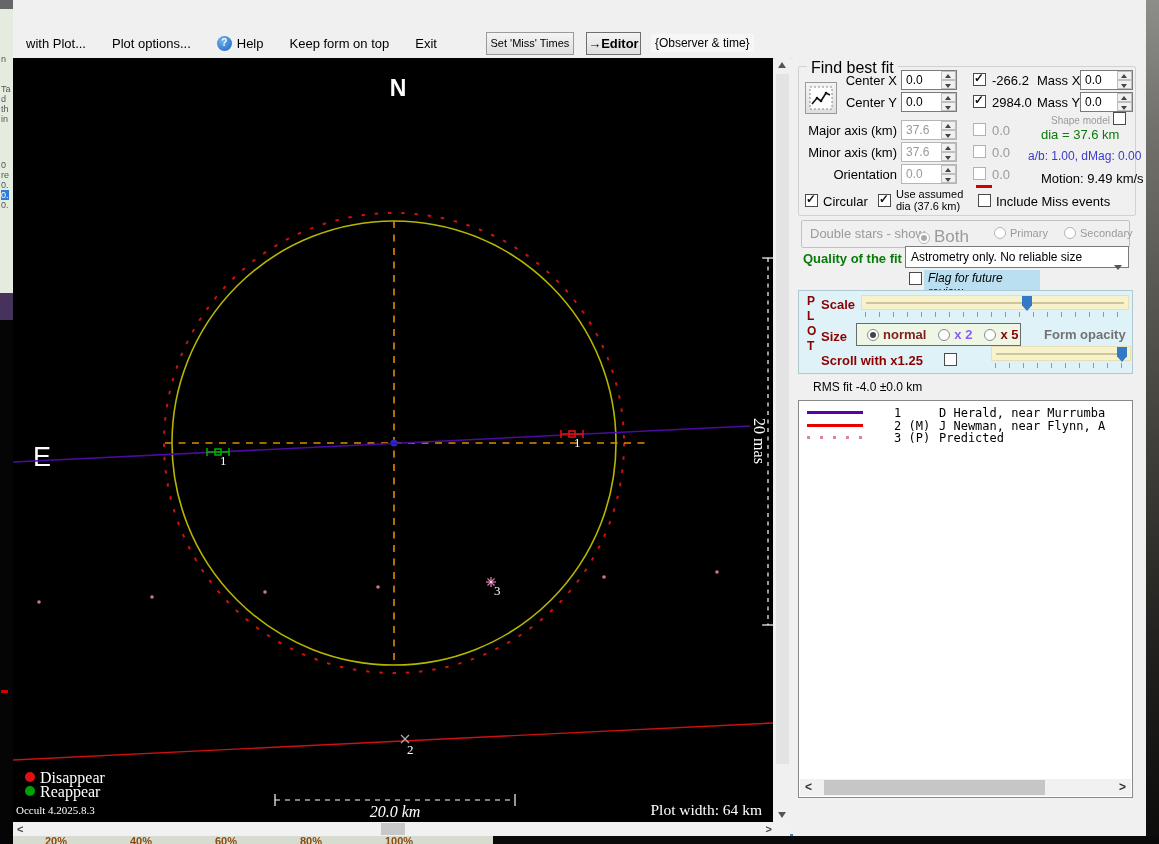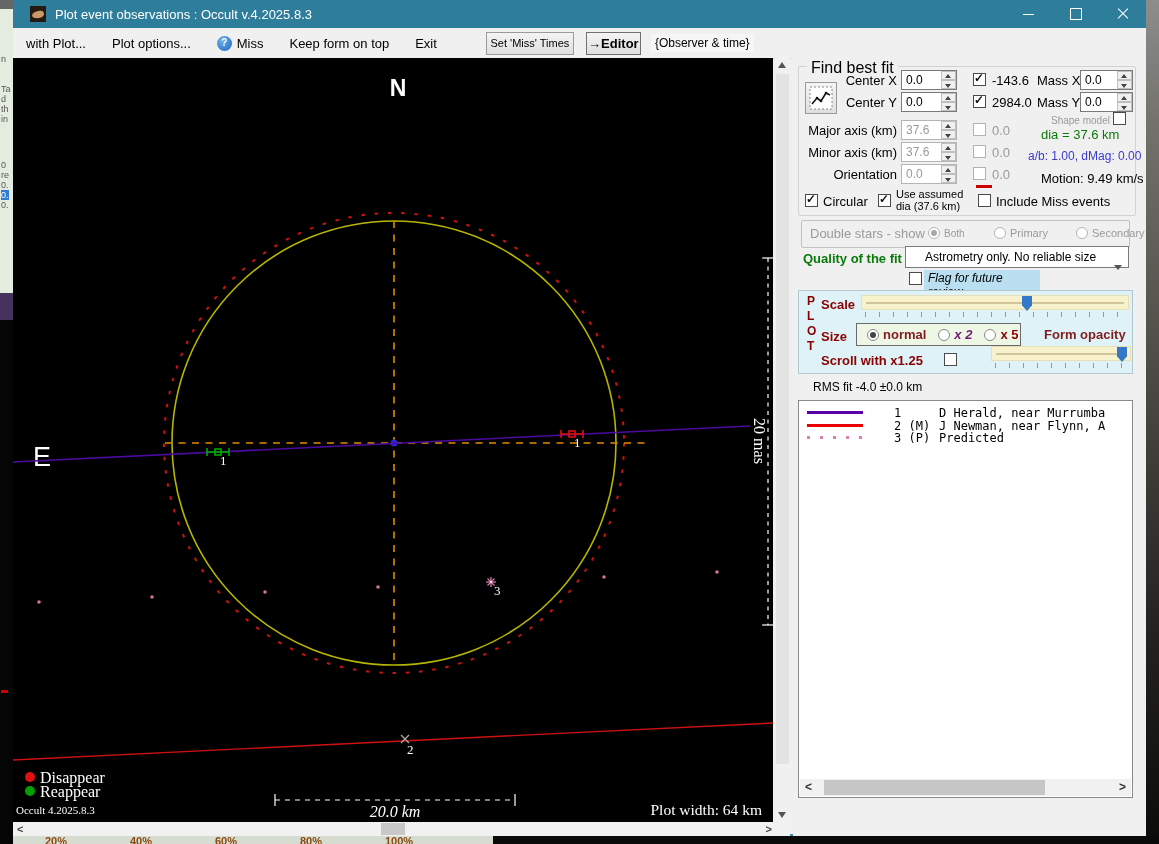--- a/index.html
+++ b/index.html
@@ -142,44 +142,27 @@
     <span style="left:32px">20%</span>
     <span style="left:117px">40%</span>
     <span style="left:202px">60%</span>
     <span style="left:287px">80%</span>
     <span style="left:372px">100%</span>
   </div>
   <div class="abs bottom-strip-right"></div>
 
   <div class="abs win">
 
-    <div class="titlebar">
-      <div class="appicon">
-          <i></i>
-        </div>
-      <span class="title-text">Plot event observations : Occult v.4.2025.8.3</span>
-      <div class="wbtns">
-        <div class="wbtn">
-            <div class="glyph-min"></div>
-          </div>
-        <div class="wbtn">
-            <div class="glyph-max"></div>
-          </div>
-        <div class="wbtn">
-            <div class="glyph-x"></div>
-          </div>
-      </div>
-    </div>
 
     <div class="menubar">
       <span class="mitem">with Plot...</span>
       <span class="mitem">Plot options...</span>
       <span class="helpwrap">
         <span class="helpicon"></span>
-        <span>Miss</span>
+        <span>Help</span>
       </span>
       <span class="mitem">Keep form on top</span>
       <span class="mitem">Exit</span>
       <div class="btn btn-miss">Set 'Miss' Times</div>
       <div class="btn btn-editor">→Editor</div>
       <span class="obs-time">{Observer &amp; time}</span>
     </div>
 
     <div class="plot">
       <svg width="760" height="764" viewBox="0 0 760 764">
@@ -288,21 +271,21 @@
 
       <span class="lbl rt" style="left:40px;top:15px;width:64px;">Center X</span>
       <div class="spin" style="left:108px;top:12px;width:56px;">
         <span class="val">0.0</span>
         <span class="btns">
             <b class="u"></b>
             <b class="d"></b>
           </span>
       </div>
       <span class="cb checked" style="left:180px;top:15px;"></span>
-      <span class="lbl" style="left:199px;top:15px;">-143.6</span>
+      <span class="lbl" style="left:199px;top:15px;">-266.2</span>
       <span class="lbl" style="left:244px;top:15px;">Mass X</span>
       <div class="spin" style="left:287px;top:12px;width:53px;">
         <span class="val">0.0</span>
         <span class="btns">
             <b class="u"></b>
             <b class="d"></b>
           </span>
       </div>
 
       <span class="lbl rt" style="left:40px;top:37px;width:64px;">Center Y</span>
@@ -367,27 +350,27 @@
 
       <span class="cb checked" style="left:12px;top:136px;"></span>
       <span class="lbl" style="left:30px;top:136px;">Circular</span>
       <span class="cb checked" style="left:85px;top:136px;"></span>
       <span class="lbl" style="left:103px;top:130px;width:72px;white-space:normal;font-size:11px;line-height:12px;">Use assumed dia (37.6 km)</span>
       <span class="cb" style="left:185px;top:136px;"></span>
       <span class="lbl" style="left:203px;top:136px;">Include Miss events</span>
 
       <div class="grp" style="left:8px;top:162px;width:327px;height:26px;border-color:#c2c2c2;">
         <span class="lbl greytxt" style="left:8px;top:5px;font-weight:normal;">Double stars - show</span>
-        <span class="lbl greytxt" style="left:126px;top:6px;font-size:10px;"><span class="radio grey sel"></span><span>Both</span></span>
+        <span class="lbl greytxt" style="left:116px;top:6px;font-size:17px;"><span class="radio grey sel"></span><span>Both</span></span>
         <span class="lbl greytxt" style="left:192px;top:6px;font-size:11px;"><span class="radio grey"></span><span>Primary</span></span>
-      <span class="lbl greytxt" style="left:274px;top:6px;font-size:11px;"><span class="radio grey"></span><span>Secondary</span></span>
+      <span class="lbl greytxt" style="left:262px;top:6px;font-size:11px;"><span class="radio grey"></span><span>Secondary</span></span>
       </div>
 
       <span class="lbl" style="left:10px;top:193px;font-weight:bold;color:#0a7a0a;">Quality of the fit</span>
-      <div class="select" style="left:112px;top:188px;width:224px;height:22px;text-align:center;">
+      <div class="select" style="left:112px;top:188px;width:224px;height:22px;">
         <span class="stext">Astrometry only. No reliable size</span>
         <span class="chev"></span>
       </div>
       <span class="cb" style="left:116px;top:214px;"></span>
       <div class="flaglbl" style="left:131px;top:212px;width:108px;">Flag for future review</div>
 
       <div class="pp">
         <span class="pl" style="top:3px;">P</span>
         <span class="pl" style="top:18px;">L</span>
         <span class="pl" style="top:33px;">O</span>
@@ -396,24 +379,24 @@
         <span class="lbl maroon" style="left:22px;top:6px;">Scale</span>
         <div class="slider" style="left:62px;top:4px;width:268px;height:15px;">
           <div class="groove"></div>
           <div class="sthumb" style="left:160px;"></div>
         </div>
         <div class="ticks" style="left:66px;top:21px;width:262px;"></div>
 
         <span class="lbl maroon" style="left:22px;top:38px;">Size</span>
         <div class="radiobox" style="left:57px;top:32px;width:165px;height:23px;">
           <span style="margin-left:10px;font-weight:bold;color:#7f1d1d;"><span class="radio sel"></span><span>normal</span></span>
-          <span style="margin-left:12px;color:#701a75;font-weight:bold;font-style:italic;"><span class="radio"></span><span>x 2</span></span>
+          <span style="margin-left:12px;color:#8b5cf6;font-weight:bold;"><span class="radio"></span><span>x 2</span></span>
           <span style="margin-left:12px;color:#8b0000;font-weight:bold;"><span class="radio"></span><span>x 5</span></span>
         </div>
-        <span class="lbl" style="left:245px;top:36px;font-weight:bold;color:#7f1d1d;">Form opacity</span>
+        <span class="lbl" style="left:245px;top:36px;font-weight:bold;color:#737373;">Form opacity</span>
 
         <span class="lbl maroon" style="left:22px;top:62px;">Scroll with x1.25</span>
         <span class="cb" style="left:145px;top:62px;"></span>
 
         <div class="slider" style="left:192px;top:55px;width:140px;height:15px;">
           <div class="groove"></div>
           <div class="sthumb" style="left:125px;"></div>
         </div>
         <div class="ticks" style="left:196px;top:72px;width:132px;"></div>
       </div>

